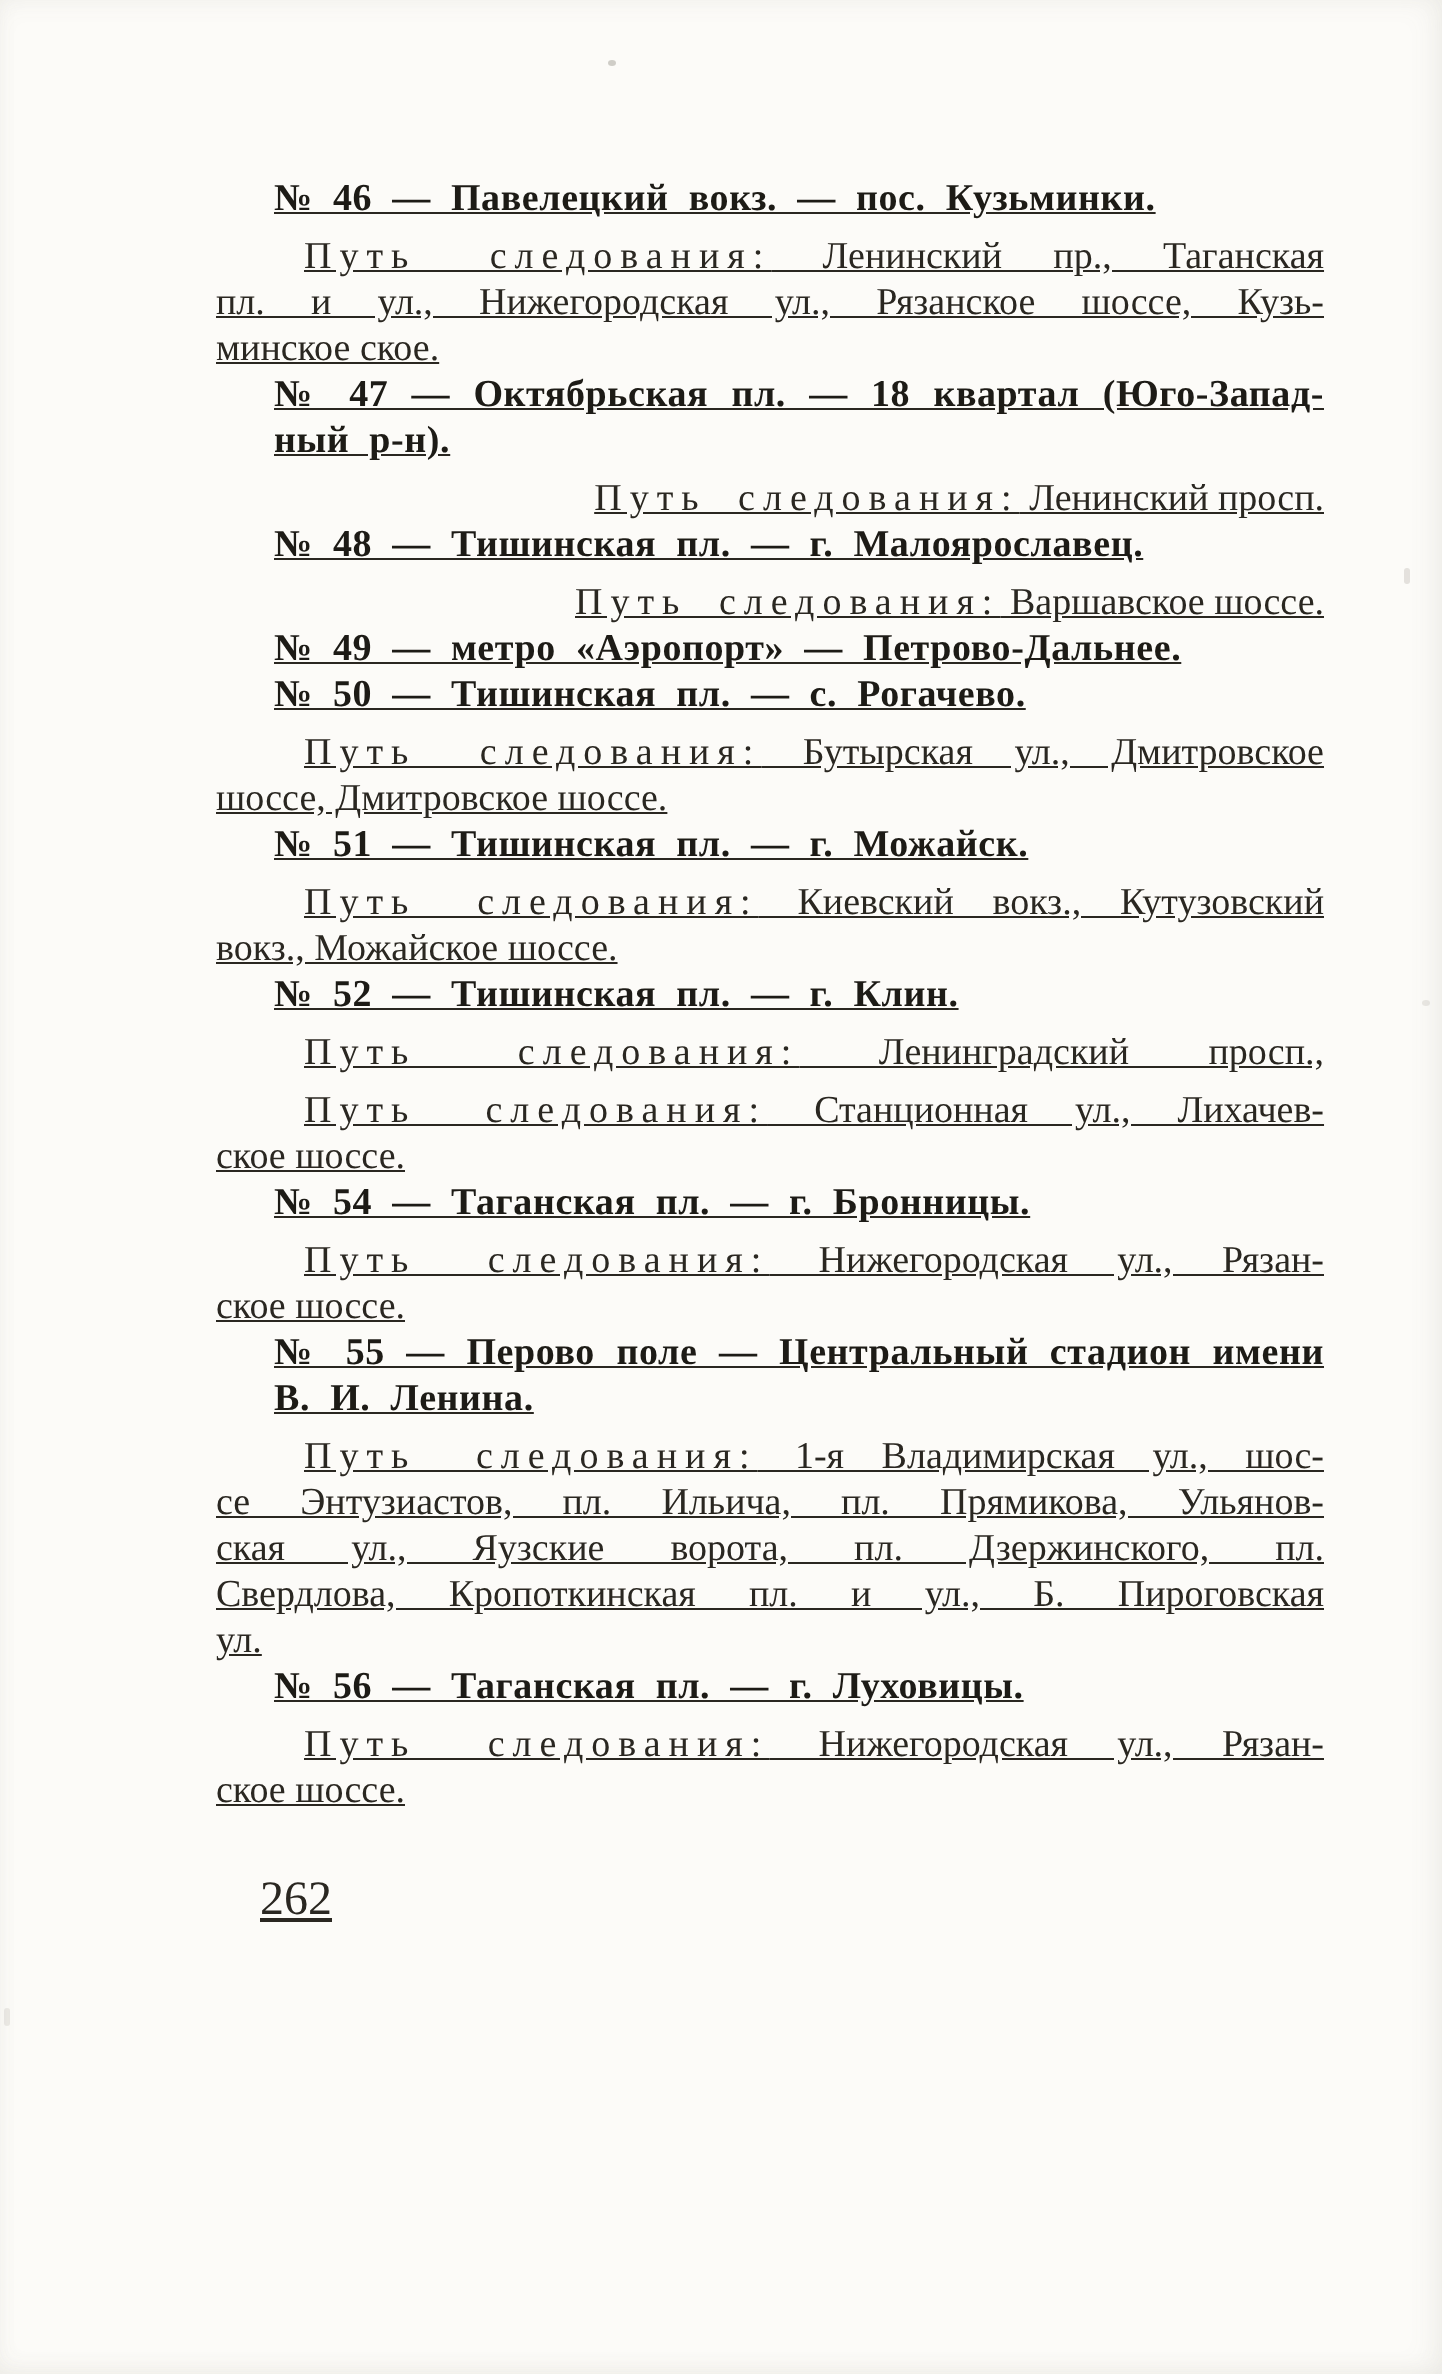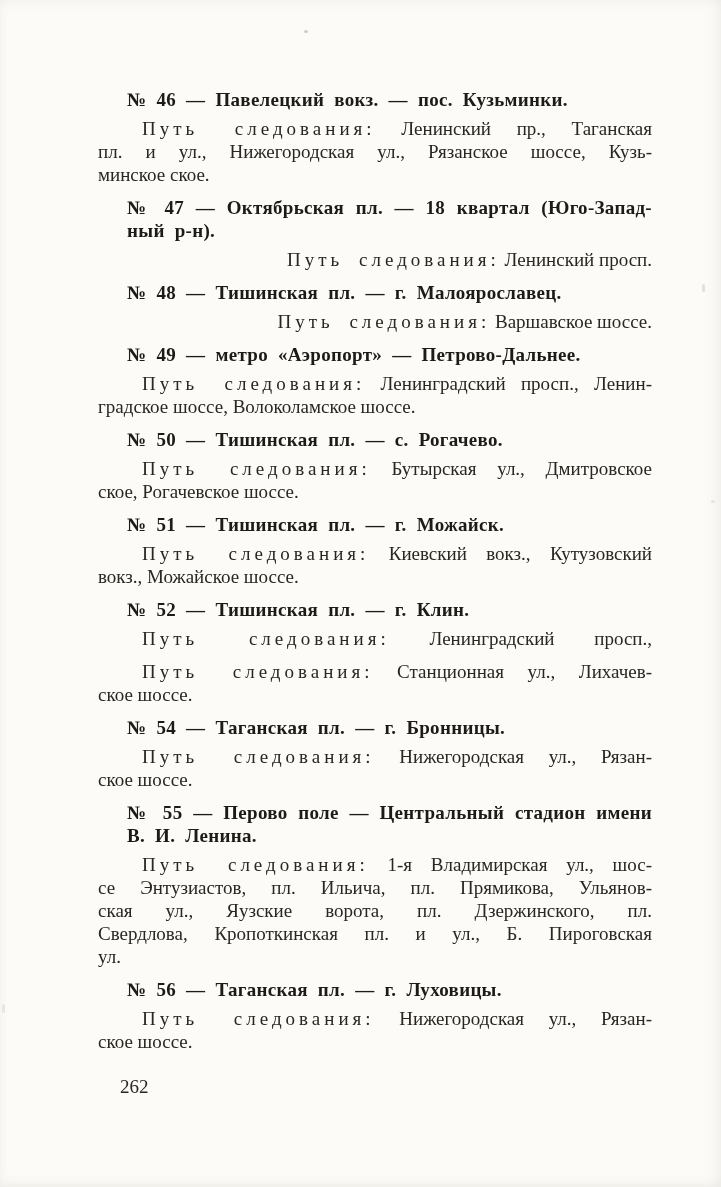--- a/index.html
+++ b/index.html
@@ -8,45 +8,46 @@
     width: 721px; height: 1187px;
     margin: 0;
     background: #fcfbf8;
     overflow: hidden;
     font-family: "Liberation Serif", "DejaVu Serif", serif;
     color: #2a2721;
     box-shadow: inset -4px 0 14px rgba(120,115,105,0.08), inset 0 -3px 10px rgba(120,115,105,0.05);
   }
   .content {
     position: absolute;
-    left: 98px; top: 88px;
+    left: 108px; top: 88px;
     width: 554px;
     font-size: 19px;
     line-height: 23px;
+    text-decoration: underline;
   }
-  .entry { margin-top: 10px; }
+  .entry { }
   .entry:first-child { margin-top: 0; }
   .route { margin-top: 6px; }
   .line { width: 100%; }
   .just { text-align: justify; text-align-last: justify; }
   .left { text-align: left; }
   .hline {
     font-weight: bold;
     color: #1d1b16;
     padding-left: 29px;
     letter-spacing: 0.3px;
     box-sizing: border-box;
   }
   .hline.left { word-spacing: 5px; }
   .rfirst { padding-left: 44px; box-sizing: border-box; text-align: right; }
   .rlabel { letter-spacing: 4px; word-spacing: 7px; }
   .pagenum {
-    margin-top: 22px;
+    margin-top: 32px;
     padding-left: 22px;
-    font-size: 19px;
+    font-size: 24px;
     color: #2a2721;
   }
   .speck { position:absolute; background:#9a958c; border-radius:50%; }
   .speck1 { left:304px; top:30px; width:4px; height:3px; opacity:.45; }
   .speck2 { left:702px; top:284px; width:3px; height:8px; opacity:.25; border-radius:2px; }
   .speck3 { left:711px; top:500px; width:4px; height:3px; opacity:.2; }
   .speck4 { left:2px; top:1004px; width:3px; height:9px; opacity:.18; border-radius:2px; }
 </style>
 </head>
 <body>
@@ -86,33 +87,29 @@
           </div>
       <div class="route">
             <div class="line rfirst left"><span class="rlabel">Путь следования:</span> Варшавское шоссе.</div>
           </div>
     </div>
 
     <div class="entry">
       <div class="heading">
             <div class="line hline left">№ 49 — метро «Аэропорт» — Петрово-Дальнее.</div>
           </div>
-      <div class="route">
-            <div class="line rfirst just"><span class="rlabel">Путь следования:</span> Ленинградский просп., Ленин-</div>
-            <div class="line left">градское шоссе, Волоколамское шоссе.</div>
-          </div>
     </div>
 
     <div class="entry">
       <div class="heading">
             <div class="line hline left">№ 50 — Тишинская пл. — с. Рогачево.</div>
           </div>
       <div class="route">
             <div class="line rfirst just"><span class="rlabel">Путь следования:</span> Бутырская ул., Дмитровское</div>
-            <div class="line left">ское, Рогачевское шоссе.</div>
+            <div class="line left">шоссе, Дмитровское шоссе.</div>
           </div>
     </div>
 
     <div class="entry">
       <div class="heading">
             <div class="line hline left">№ 51 — Тишинская пл. — г. Можайск.</div>
           </div>
       <div class="route">
             <div class="line rfirst just"><span class="rlabel">Путь следования:</span> Киевский вокз., Кутузовский</div>
             <div class="line left">вокз., Можайское шоссе.</div>

